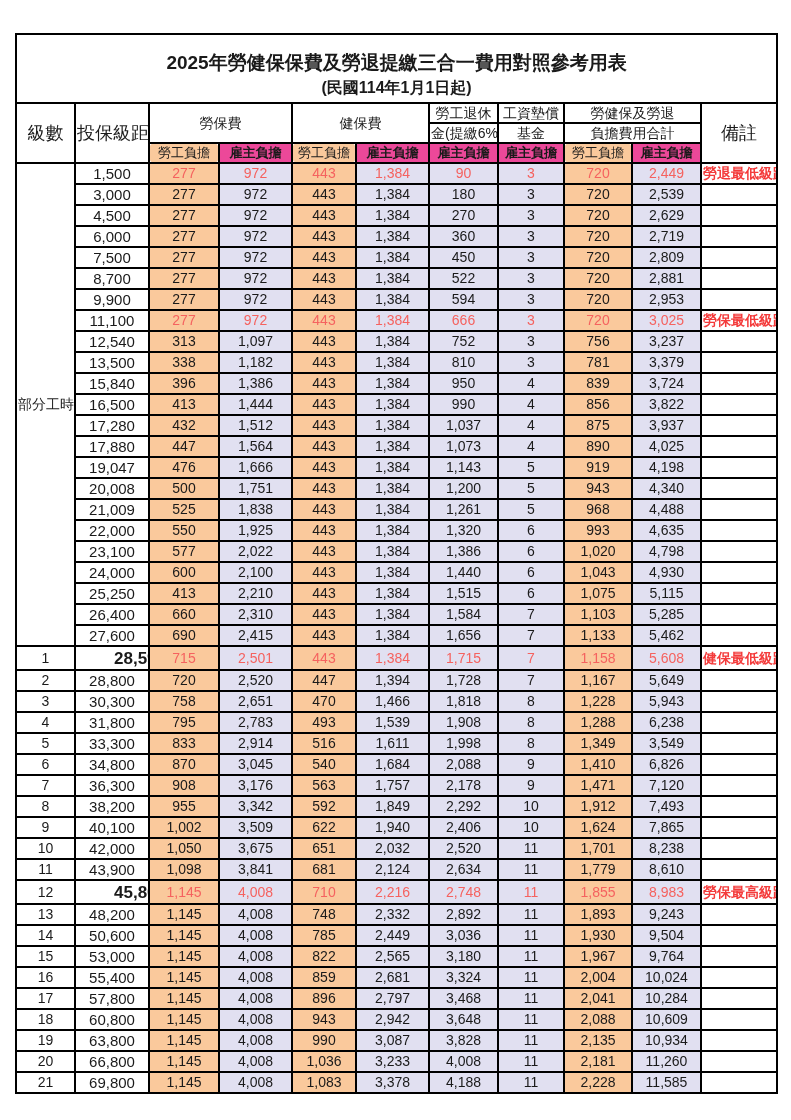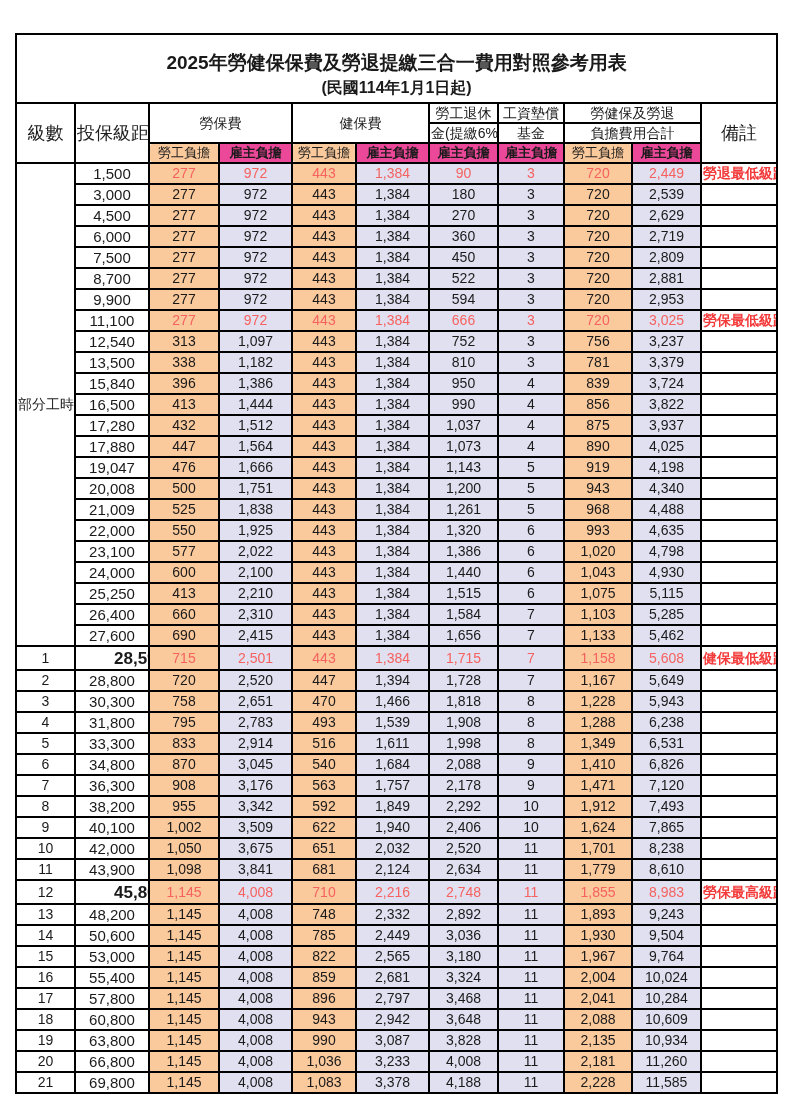--- a/index.html
+++ b/index.html
@@ -434,21 +434,21 @@
         <tr class="data-row">
           <td class="cell-level">5</td>
           <td class="cell-bracket">33,300</td>
           <td class="c-emp">833</td>
           <td class="c-er">2,914</td>
           <td class="c-emp">516</td>
           <td class="c-er">1,611</td>
           <td class="c-er">1,998</td>
           <td class="c-er">8</td>
           <td class="c-emp">1,349</td>
-          <td class="c-er">6,531</td>
+          <td class="c-er">3,549</td>
           <td class="cell-note"></td>
         </tr>
         <tr class="data-row">
           <td class="cell-level">6</td>
           <td class="cell-bracket">34,800</td>
           <td class="c-emp">870</td>
           <td class="c-er">3,045</td>
           <td class="c-emp">540</td>
           <td class="c-er">1,684</td>
           <td class="c-er">2,088</td>

